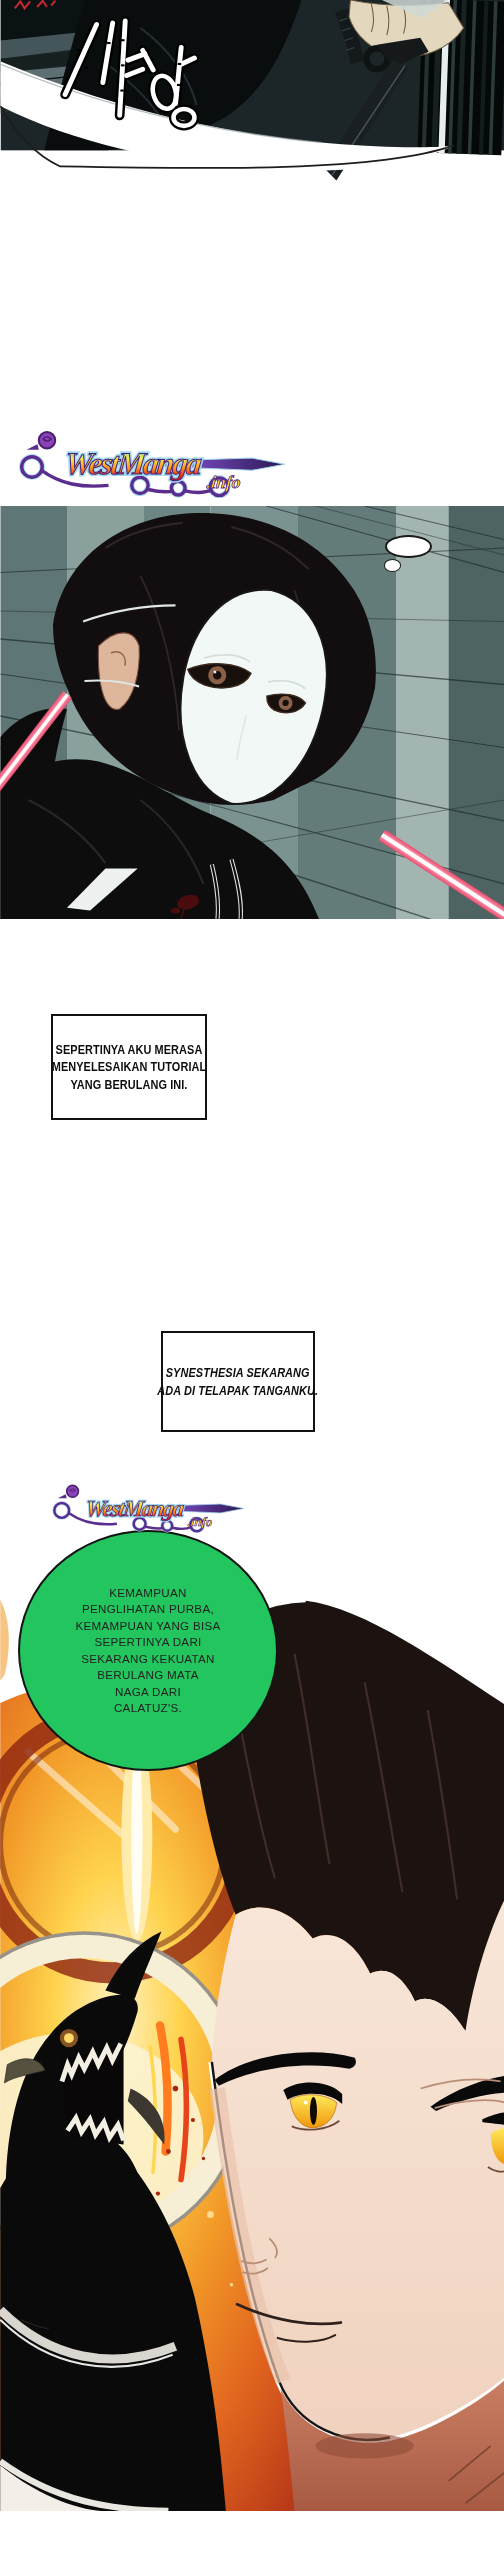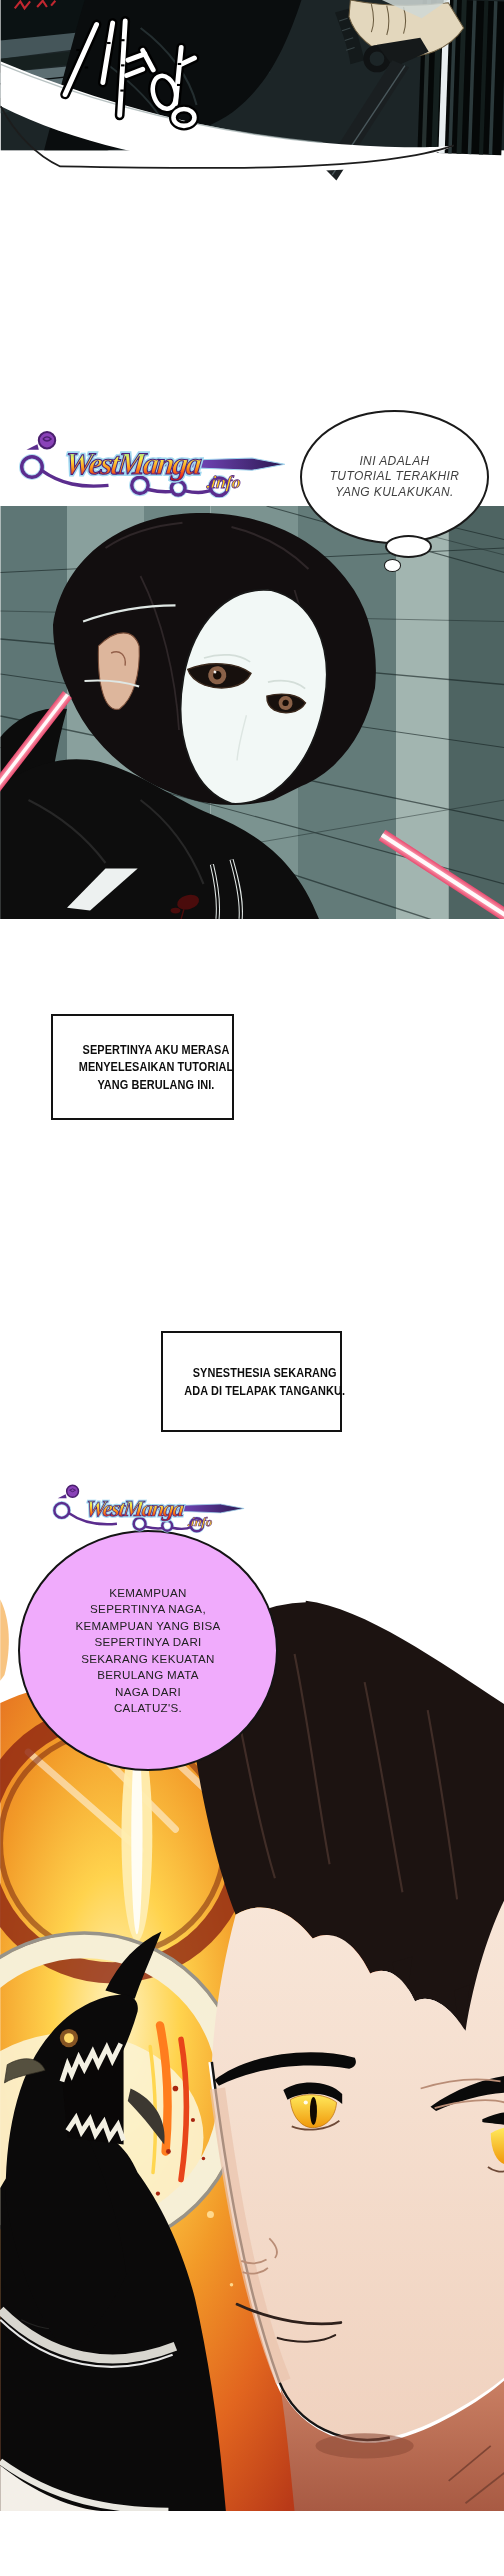--- a/index.html
+++ b/index.html
@@ -7,27 +7,27 @@
         font-family:"Liberation Sans",sans-serif;}
   .abs{position:absolute;}
   svg{display:block;}
   
   .thought{left:300px;top:410px;width:185px;height:130px;background:#fff;border:2.1px solid #1a1a1a;
            border-radius:50%;z-index:6;display:flex;flex-direction:column;align-items:center;justify-content:center;}
   .thought .tline{font-size:12px;line-height:15.4px;color:#3f3f3f;font-style:italic;letter-spacing:0.4px;white-space:nowrap;}
   .trail1{left:385px;top:535px;width:43px;height:19px;background:#fff;border:2.1px solid #1a1a1a;border-radius:50%;z-index:6;}
   .trail2{left:384px;top:559px;width:14.7px;height:10.5px;background:#fff;border:1.8px solid #1a1a1a;border-radius:50%;z-index:6;}
   
-  .caption{background:#fff;border:2.1px solid #121212;z-index:6;display:flex;align-items:center;justify-content:center;padding-left:27px;}
+  .caption{background:#fff;border:2.1px solid #121212;z-index:6;display:flex;align-items:center;justify-content:center;}
   .cap-inner{transform:scaleX(.84);text-align:center;}
   .cap-inner .cline{font-weight:bold;font-size:13px;line-height:17.5px;color:#0d0d0d;letter-spacing:0.1px;white-space:nowrap;}
   .box1{left:51px;top:1014px;width:152px;height:102px;}
-  .box2{left:161px;top:1331px;width:150px;height:97px;}
+  .box2{left:161px;top:1331px;width:150px;height:97px;font-style:italic;}
   
-  .speech{left:18px;top:1530px;width:256px;height:237px;background:#f0abfc;border:2.1px solid #141414;border-radius:50%;
+  .speech{left:18px;top:1530px;width:256px;height:237px;background:#22c55e;border:2.1px solid #141414;border-radius:50%;
           z-index:6;display:flex;flex-direction:column;align-items:center;justify-content:center;}
   .speech .sline{font-size:11.6px;line-height:16.5px;color:#222;letter-spacing:0.3px;white-space:nowrap;}
   .z1{z-index:1}.z7{z-index:7}
 </style>
 </head>
 <body>
 
 <div class="page">
 
   <svg width="0" height="0" style="position:absolute">
@@ -390,45 +390,40 @@
     <path d="M0,1238 C60,1286 120,1303 150,1303 L0,1303 Z" fill="#f3efe8"></path>
   </svg>
 
   <svg class="abs z7" style="left:5.6px;top:429px" width="287" height="69" viewBox="0 0 420 100">
     <use href="#wmlogo" xlink:href="#wmlogo"></use>
   </svg>
   <svg class="abs z7" style="left:43px;top:1483px" width="207" height="50" viewBox="0 0 420 100">
     <use href="#wmlogo" xlink:href="#wmlogo"></use>
   </svg>
 
-  <div class="abs thought">
-    <div class="tline">INI ADALAH</div>
-    <div class="tline">TUTORIAL TERAKHIR</div>
-    <div class="tline">YANG KULAKUKAN.</div>
-  </div>
   <div class="abs trail1"></div>
   <div class="abs trail2"></div>
 
   <div class="abs caption box1">
     <div class="cap-inner">
       <div class="cline">SEPERTINYA AKU MERASA</div>
       <div class="cline">MENYELESAIKAN TUTORIAL</div>
       <div class="cline">YANG BERULANG INI.</div>
     </div>
   </div>
   <div class="abs caption box2">
     <div class="cap-inner">
       <div class="cline">SYNESTHESIA SEKARANG</div>
       <div class="cline">ADA DI TELAPAK TANGANKU.</div>
     </div>
   </div>
 
   <div class="abs speech">
     <div class="sline">KEMAMPUAN</div>
-    <div class="sline">SEPERTINYA NAGA,</div>
+    <div class="sline">PENGLIHATAN PURBA,</div>
     <div class="sline">KEMAMPUAN YANG BISA</div>
     <div class="sline">SEPERTINYA DARI</div>
     <div class="sline">SEKARANG KEKUATAN</div>
     <div class="sline">BERULANG MATA</div>
     <div class="sline">NAGA DARI</div>
     <div class="sline">CALATUZ'S.</div>
   </div>
 
 </div>
 

